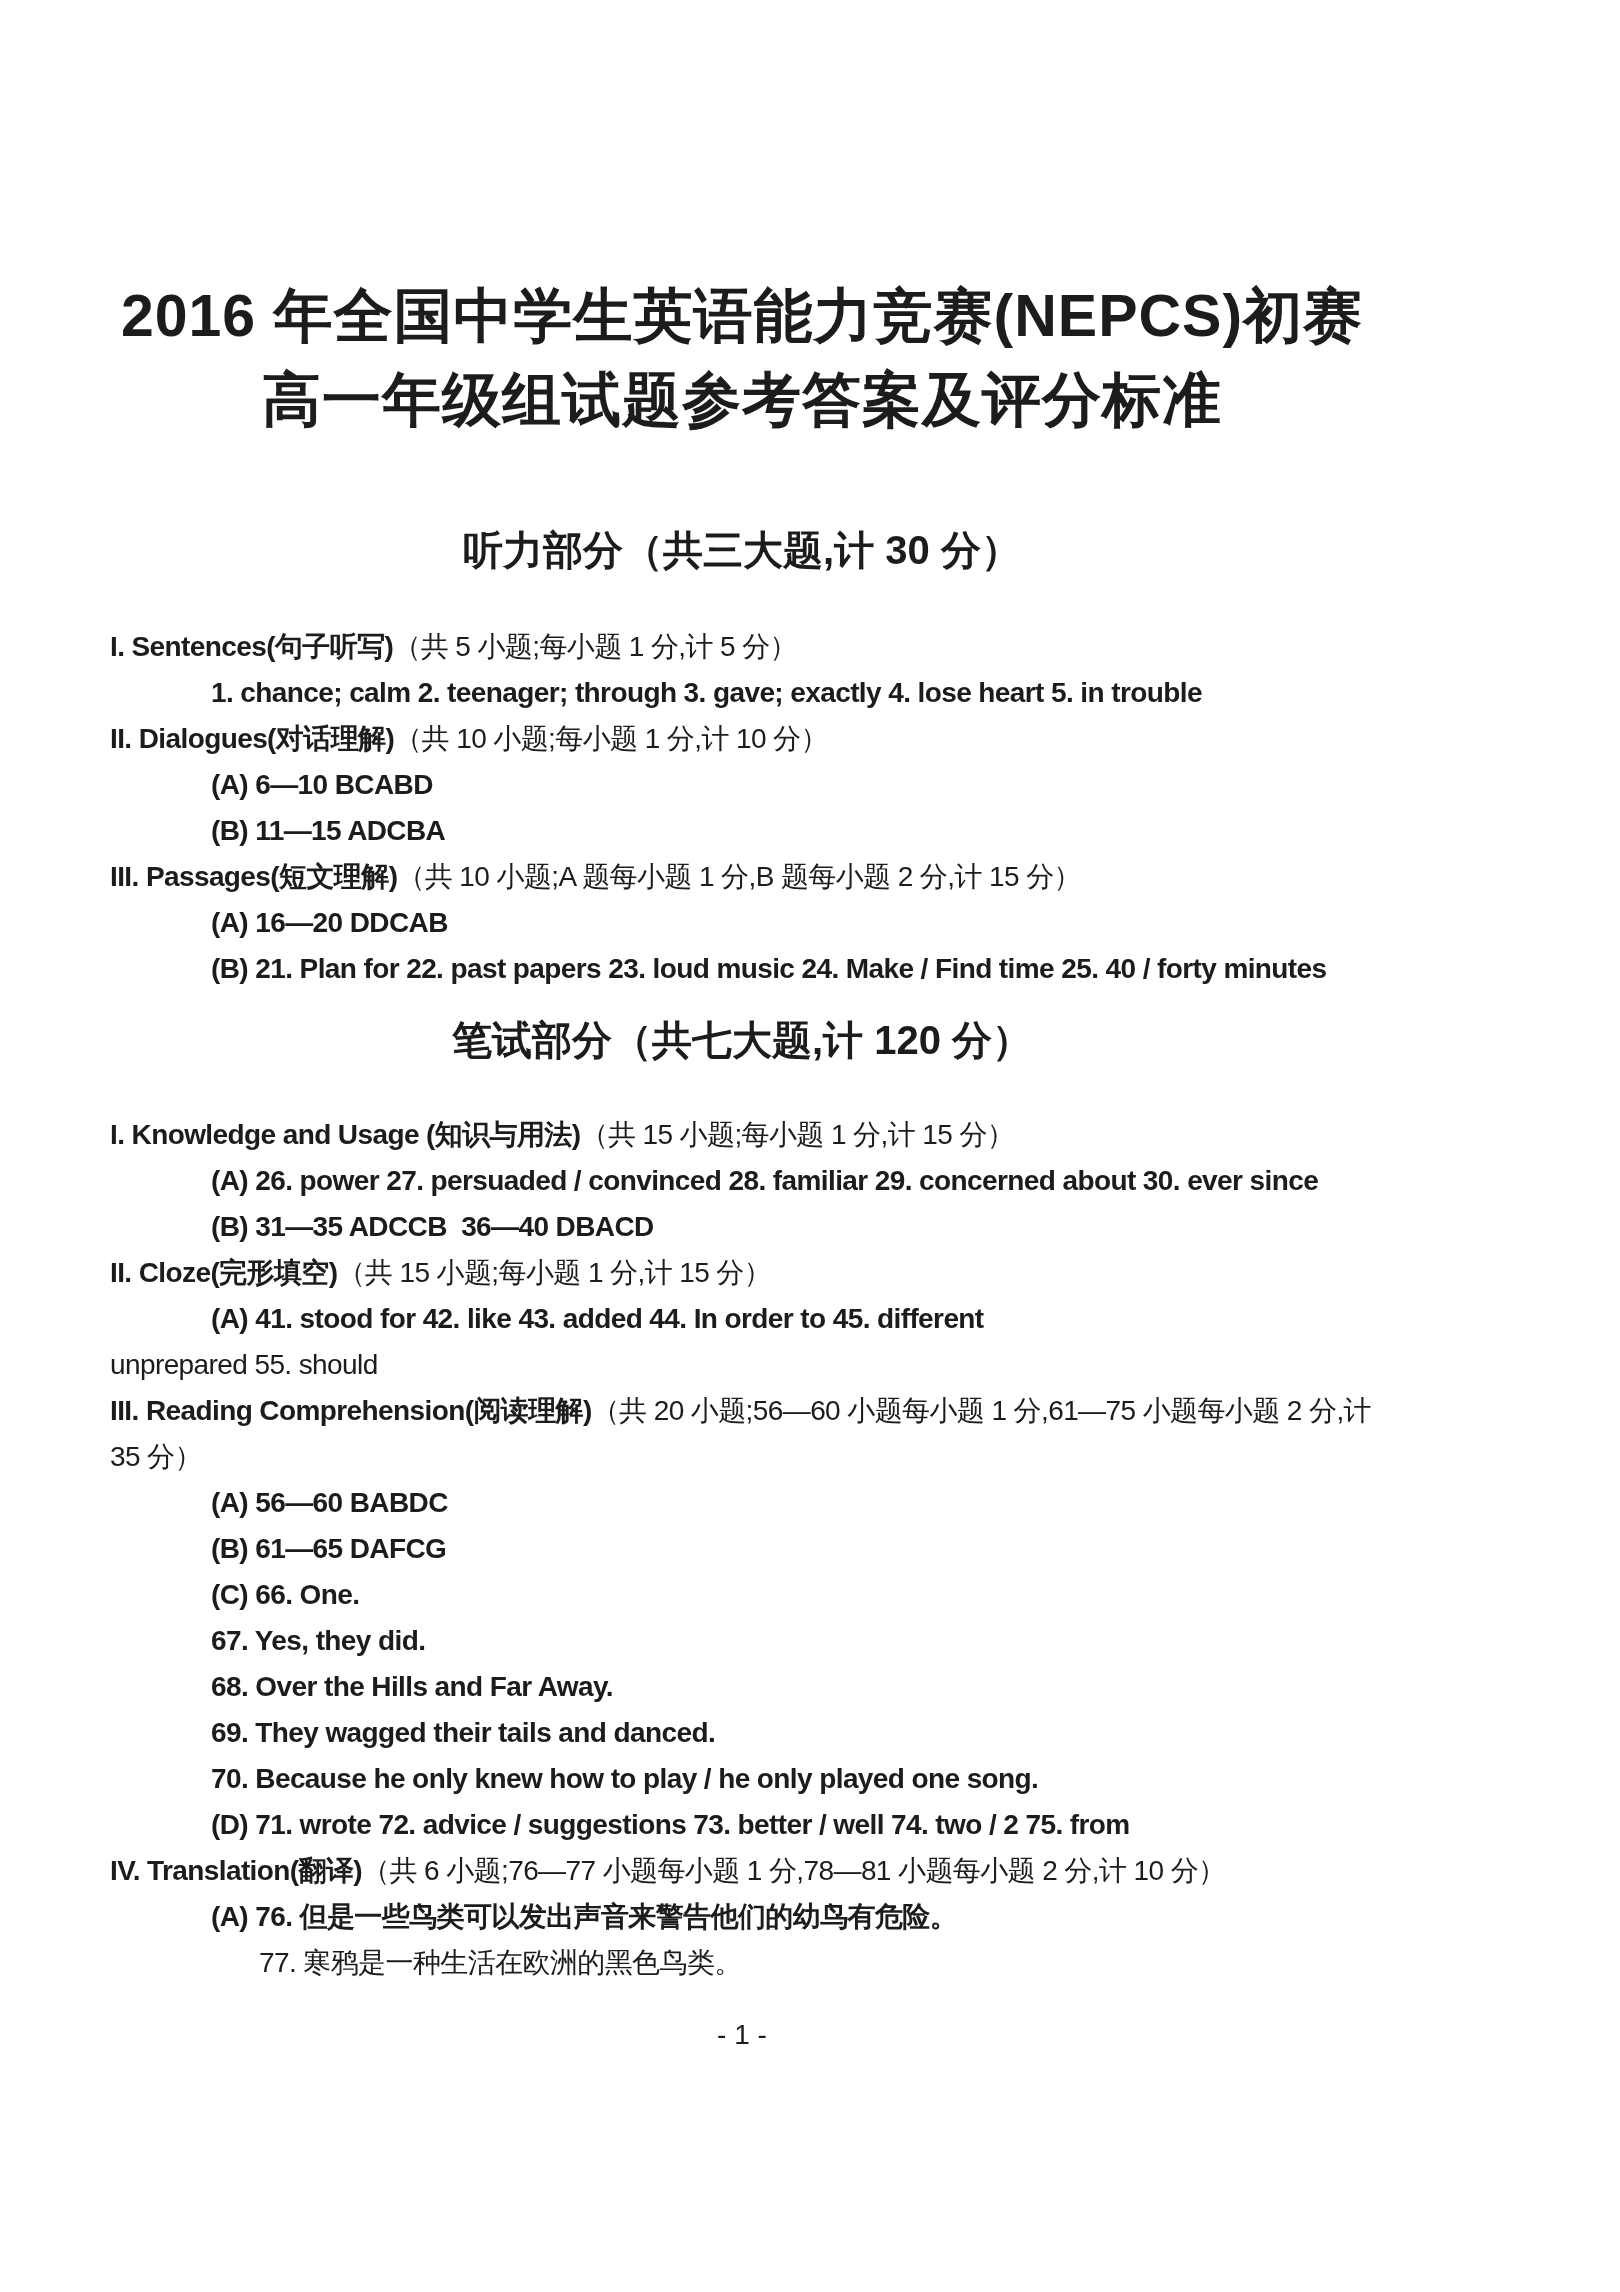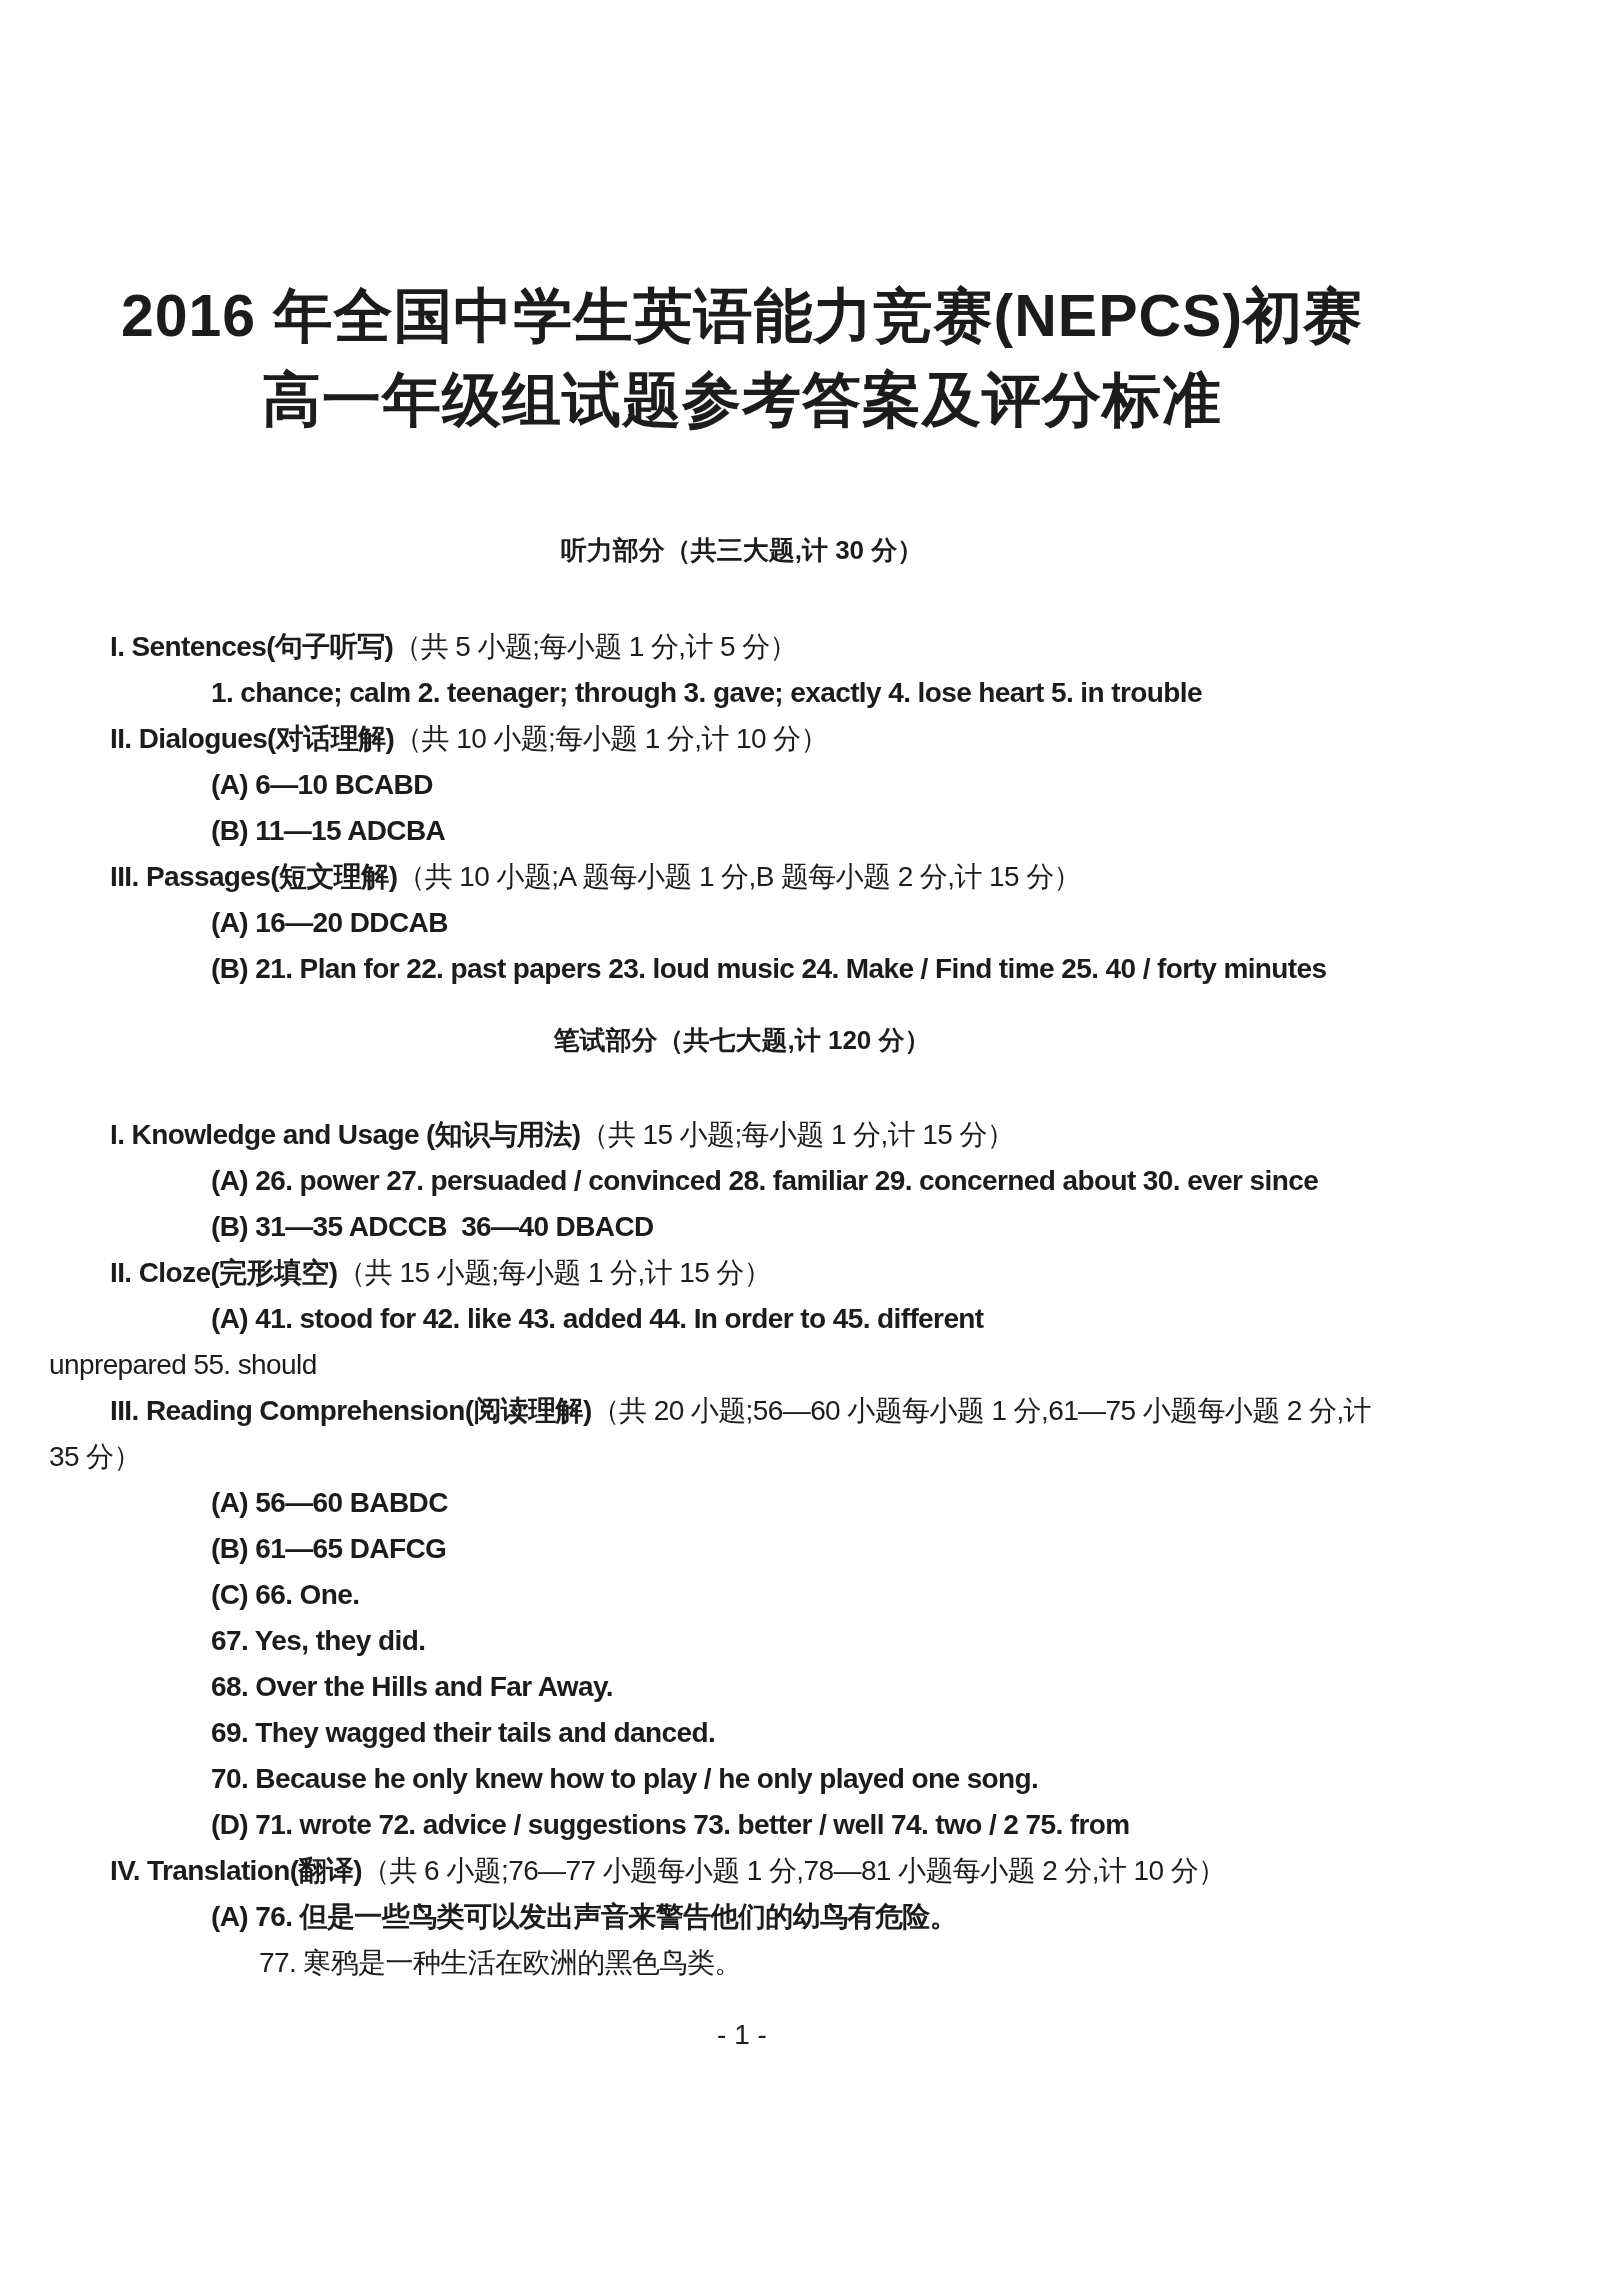--- a/index.html
+++ b/index.html
@@ -23,21 +23,21 @@
   }
   .title-line {
     font-size: 59px;
     font-weight: bold;
     line-height: 84px;
     letter-spacing: 1px;
     white-space: pre;
   }
   .center-heading {
     text-align: center;
-    font-size: 26px;
+    font-size: 40px;
     line-height: 45px;
     height: 45px;
     font-weight: bold;
     white-space: pre;
   }
   .center-heading .meta {
     font-weight: bold;
   }
   #heading-listening {
     margin-top: 86px;
@@ -62,21 +62,21 @@
     font-weight: normal;
   }
   .ans {
     padding-left: 211px;
     font-weight: bold;
   }
   .ans-b {
     padding-left: 259px;
   }
   .cont {
-    padding-left: 49px;
+    padding-left: 110px;
   }
   .footer {
     margin-top: 29px;
     text-align: center;
     font-size: 28px;
     line-height: 39px;
   }
 </style>
 </head>
 <body>

